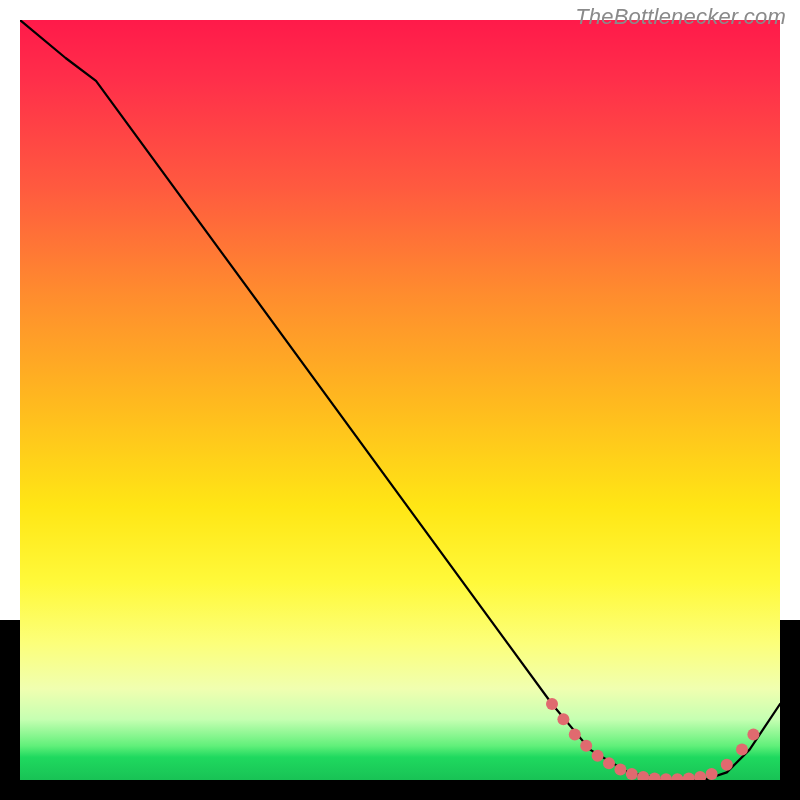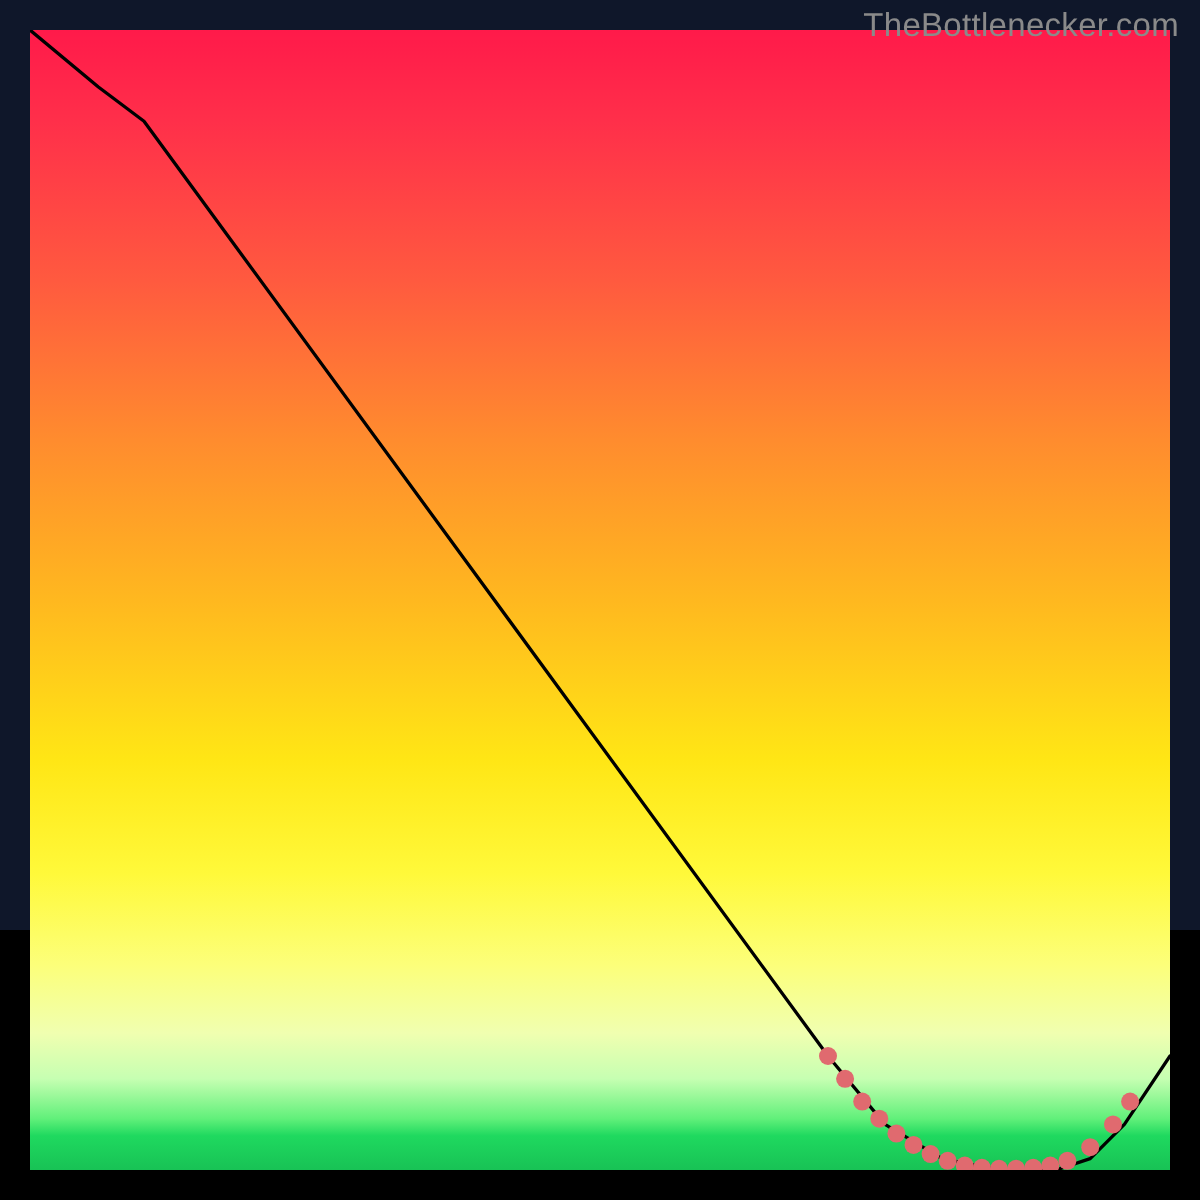--- a/index.html
+++ b/index.html
@@ -8,21 +8,22 @@
     width: 800px;
     height: 800px;
     background: #000;
     overflow: hidden;
     font-family: Arial, Helvetica, sans-serif;
   }
   .stage {
     position: relative;
     width: 800px;
     height: 620px;
-    background: #0f172a;
+    background: #ffffff;
+    font-style: italic;
   }
   .watermark {
     position: absolute;
     top: 4px;
     right: 14px;
     color: #8a8a8a;
     font-size: 22px;
     font-weight: 500;
     letter-spacing: 0.2px;
     z-index: 30;

